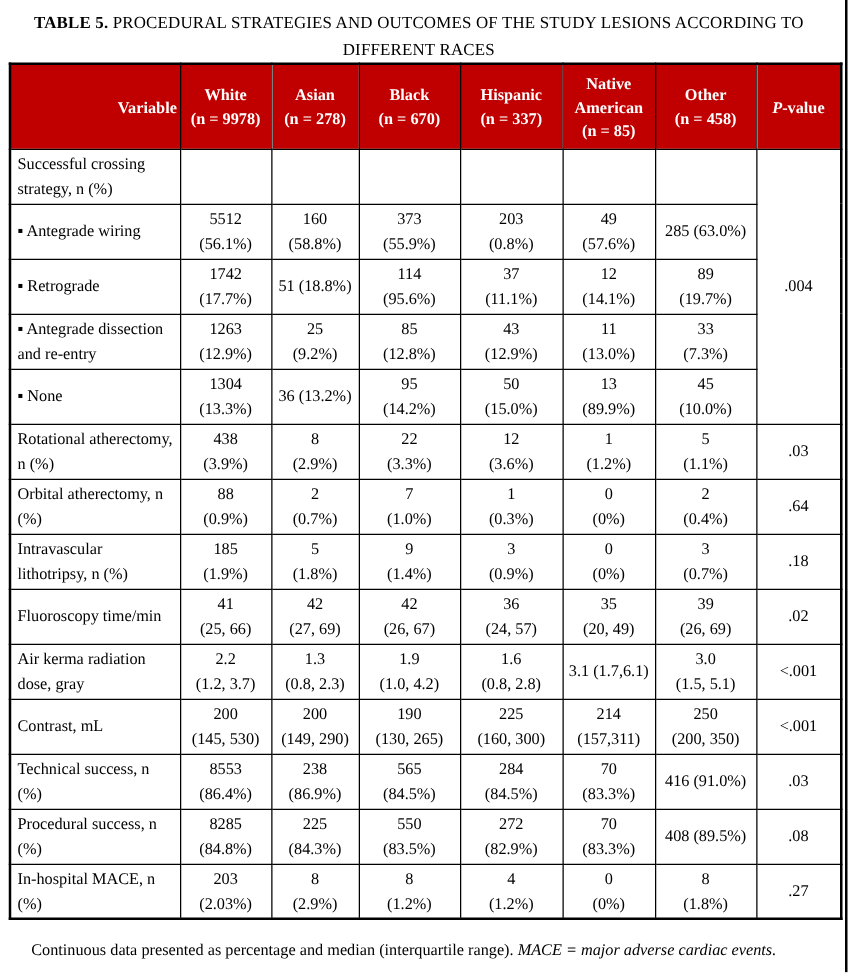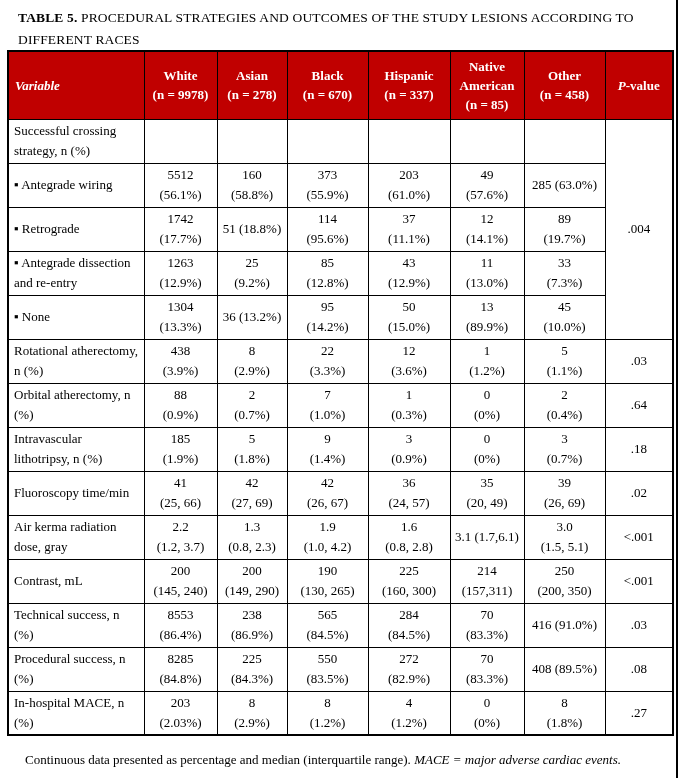--- a/index.html
+++ b/index.html
@@ -9,25 +9,26 @@
     color: #000;
   }
   .page {
     position: relative;
     width: 682px; height: 778px;
     background: #fff;
     overflow: hidden;
   }
   .title {
     position: absolute;
-    left: 18px; top: 7px;
+    left: 6px; top: 7px;
     width: 658px;
     font-size: 13.5px;
     line-height: 22px;
     letter-spacing: 0.15px;
+    text-align: center;
   }
   .title .b { font-weight: bold; }
 
   table.data-table {
     position: absolute;
     left: 7px; top: 50px;
     width: 665px;
     border-collapse: collapse;
     table-layout: fixed;
     border: 2px solid var(--border-color, #000);
@@ -41,23 +42,22 @@
   .data-table thead tr { height: 68px; }
   .data-table thead th {
     background: var(--header-bg, #C00000);
     color: var(--header-text, #FFFFFF);
     font-weight: bold;
     font-size: 13px;
     text-align: center;
     line-height: 19px;
   }
   .data-table thead th.var-head {
-    text-align: left;
+    text-align: right;
     padding-left: 6px;
-    font-style: italic;
   }
   .hline { display: block; white-space: nowrap; }
   .it { font-style: italic; }
 
   .data-table tbody tr { height: 44px; }
   .data-table tbody td {
     font-size: 13px;
     line-height: 20px;
     text-align: center;
   }
@@ -154,21 +154,21 @@
           <td class="num-cell">
             <span class="line">160</span>
             <span class="line">(58.8%)</span>
           </td>
           <td class="num-cell">
             <span class="line">373</span>
             <span class="line">(55.9%)</span>
           </td>
           <td class="num-cell">
             <span class="line">203</span>
-            <span class="line">(61.0%)</span>
+            <span class="line">(0.8%)</span>
           </td>
           <td class="num-cell">
             <span class="line">49</span>
             <span class="line">(57.6%)</span>
           </td>
           <td class="num-cell">
             <span class="line">285 (63.0%)</span>
           </td>
         </tr>
         <tr>
@@ -386,21 +386,21 @@
           <td class="num-cell">
             <span class="line">3.0</span>
             <span class="line">(1.5, 5.1)</span>
           </td>
           <td class="p-cell">&lt;.001</td>
         </tr>
         <tr>
           <td class="var-cell">Contrast, mL</td>
           <td class="num-cell">
             <span class="line">200</span>
-            <span class="line">(145, 240)</span>
+            <span class="line">(145, 530)</span>
           </td>
           <td class="num-cell">
             <span class="line">200</span>
             <span class="line">(149, 290)</span>
           </td>
           <td class="num-cell">
             <span class="line">190</span>
             <span class="line">(130, 265)</span>
           </td>
           <td class="num-cell">

